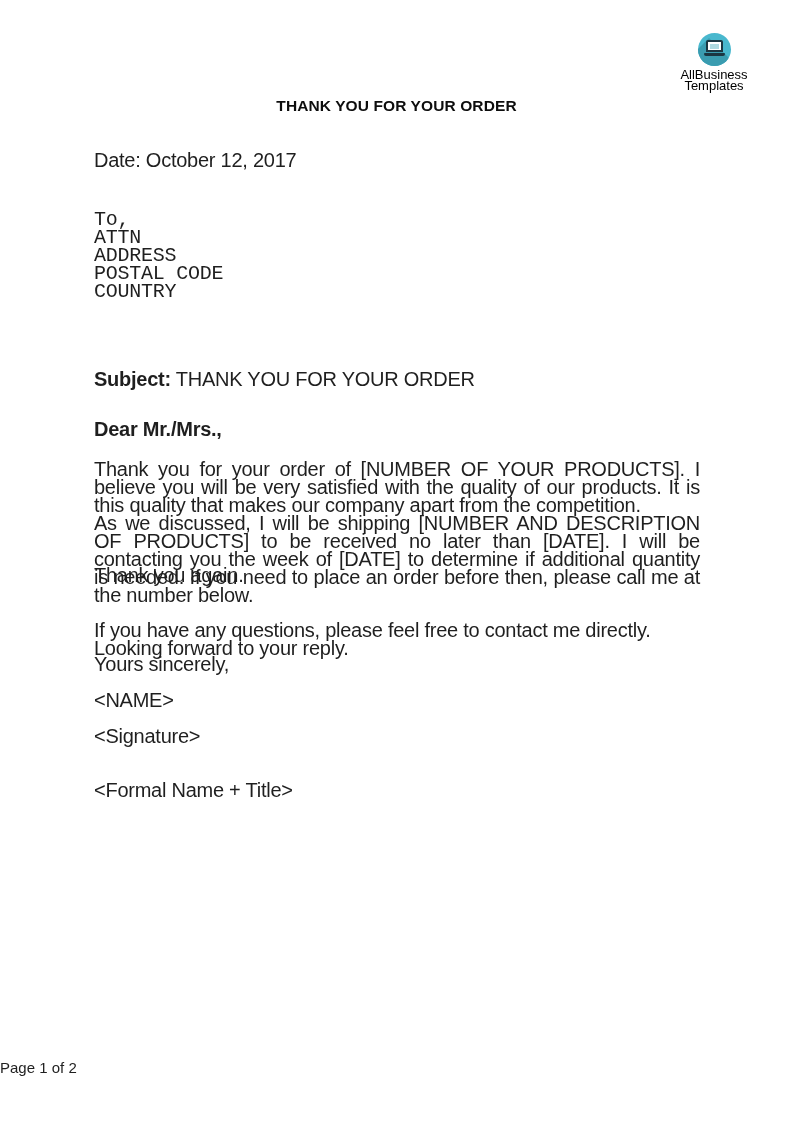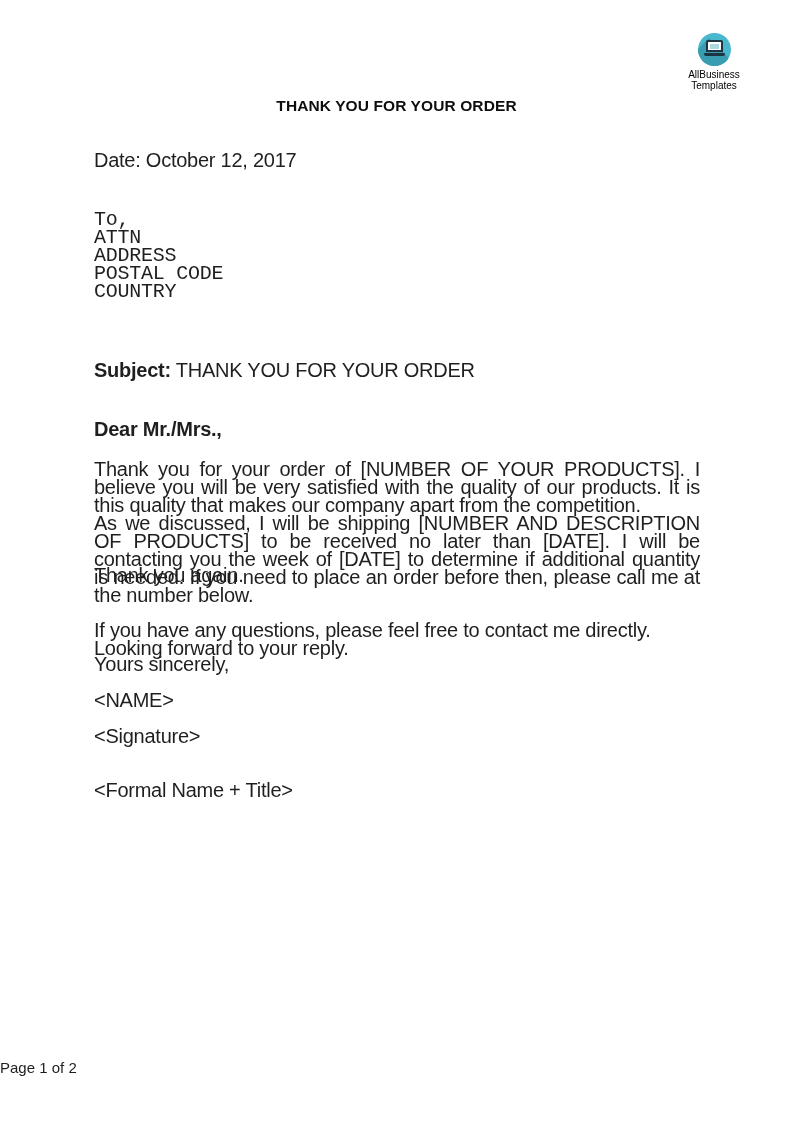--- a/index.html
+++ b/index.html
@@ -68,21 +68,21 @@
   }
   .laptop-base {
     width: 21px;
     height: 3px;
     background: #1b3642;
     border-radius: 1px 1px 2px 2px;
     margin-top: 1px;
   }
   .brand-text {
     margin-top: 3px;
-    font-size: 10px;
+    font-size: 13px;
     line-height: 11px;
     color: #000000;
     letter-spacing: 0;
   }
 
   
   .abs { position: absolute; left: 94px; width: 606px; }
   .doc-title {
     left: 0;
     width: 793px;
@@ -135,21 +135,21 @@
   <div class="abs body-text" style="top:151px;">Date: October 12, 2017</div>
 
   <div class="abs body-text" style="top:211px;font-family:Liberation Mono, monospace;">
     <div>To,</div>
     <div>ATTN</div>
     <div>ADDRESS</div>
     <div>POSTAL CODE</div>
     <div>COUNTRY</div>
   </div>
 
-  <div class="abs body-text" style="top:361px;">
+  <div class="abs body-text" style="top:370px;">
     <span class="bold">Subject:</span><span> THANK YOU FOR YOUR ORDER</span>
   </div>
 
   <div class="abs body-text" style="top:420px;font-weight:bold;">Dear Mr./Mrs.,</div>
 
   <div class="abs body-text justified" style="top:460px;">Thank you for your order of [NUMBER OF YOUR PRODUCTS]. I believe you will be very satisfied with the quality of our products. It is this quality that makes our company apart from the competition.</div>
 
   <div class="abs body-text justified" style="top:514px;">As we discussed, I will be shipping [NUMBER AND DESCRIPTION OF PRODUCTS] to be received no later than [DATE]. I will be contacting you the week of [DATE] to determine if additional quantity is needed. If you need to place an order before then, please call me at the number below.</div>
 
   <div class="abs body-text" style="top:566px;">Thank you again.</div>

